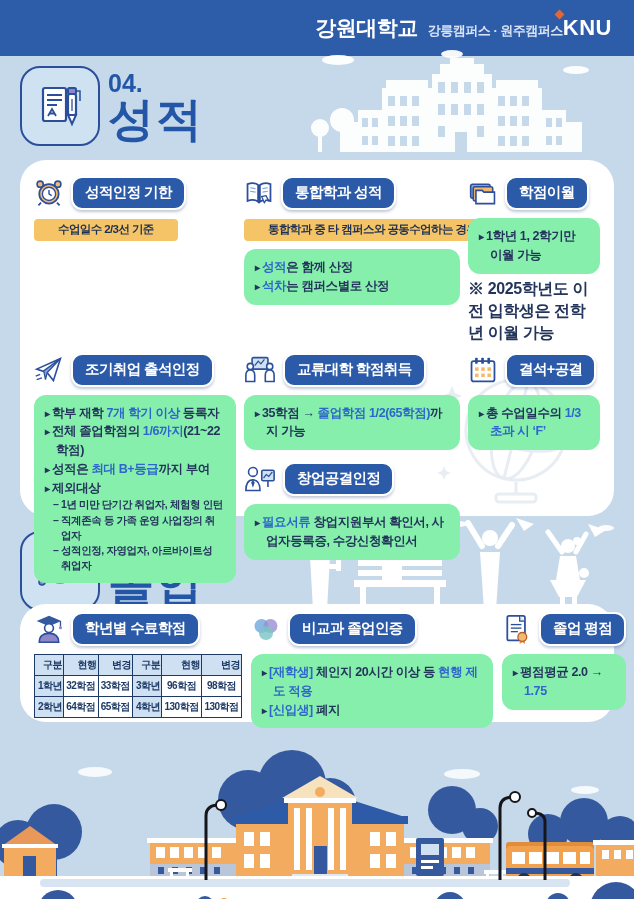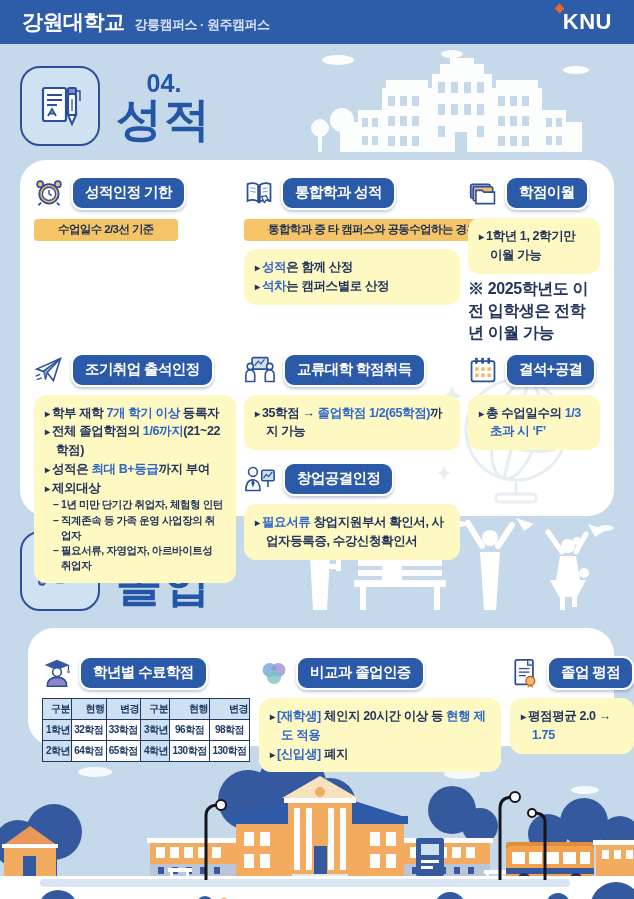--- a/index.html
+++ b/index.html
@@ -1,48 +1,48 @@
 <!DOCTYPE html>
 <html><head>
 <meta charset="utf-8">
 <style>
   html,body{margin:0;padding:0;background:#9fb6cc;}
   .page{position:relative;width:634px;height:899px;overflow:hidden;background:#c6d9ea;
         font-family:"Liberation Sans", sans-serif;-webkit-font-smoothing:antialiased;}
   
-  .topbar{position:absolute;top:0;left:0;right:0;height:44px;background:#2d5ca9;
-          display:flex;align-items:center;justify-content:space-between;padding:0 22px;box-sizing:border-box;}
+  .topbar{position:absolute;top:0;left:0;right:0;height:56px;background:#2d5ca9;
+          display:flex;align-items:center;justify-content:flex-end;padding:0 22px;box-sizing:border-box;}
   .uni{color:#fff;font-size:21px;font-weight:800;letter-spacing:-0.5px;}
   .campuses{color:#d8e4f6;font-size:13px;font-weight:700;margin-left:10px;letter-spacing:-0.5px;}
   .knu{position:relative;color:#fff;font-size:22px;font-weight:800;letter-spacing:0.5px;}
   .knu .diamond{position:absolute;left:-7px;top:-4px;width:7px;height:7px;background:#e8662d;transform:rotate(45deg);}
   
   .shead{position:absolute;left:20px;right:20px;display:flex;align-items:center;}
   .s4head{top:56px;height:100px;}
   .s5head{top:518px;height:106px;}
   .tile{width:80px;height:80px;border-radius:20px;background:#cfe2f2;border:2.5px solid #2b4f9b;
         display:flex;align-items:center;justify-content:center;flex:0 0 auto;box-sizing:border-box;}
-  .stitle{margin-left:16px;text-align:center;}
+  .stitle{margin-left:8px;}
   .snum{font-size:25px;font-weight:800;color:#2456a8;line-height:1.05;}
   .sword{font-size:46px;font-weight:800;color:#2456a8;line-height:1;letter-spacing:2px;}
   .deco{position:absolute;right:0;bottom:0;pointer-events:none;}
   
   .wcard{position:absolute;left:20px;right:20px;background:#fff;border-radius:26px;box-sizing:border-box;}
   .s4card{top:160px;height:356px;padding:16px 14px;display:grid;
           grid-template-columns:202px 216px 1fr;grid-column-gap:9px;grid-row-gap:12px;align-content:start;gap:8px;}
-  .s5card{top:628px;height:118px;padding:28px 14px;display:grid;
-          grid-template-columns:208px 242px 1fr;grid-column-gap:9px;align-content:start;margin-left:8px;}
+  .s5card{top:604px;height:118px;padding:8px 14px;display:grid;
+          grid-template-columns:208px 242px 1fr;grid-column-gap:9px;align-content:start;}
   .cell{position:relative;z-index:1;}
   .trow{display:flex;align-items:center;gap:7px;}
   .icn{display:inline-flex;flex:0 0 auto;}
   .pill{background:#2b5aa8;color:#fff;font-weight:800;font-size:14.5px;letter-spacing:-0.6px;
         padding:5px 12px 6px;border-radius:11px;border:2px solid #fff;box-shadow:0 2px 3px rgba(30,60,120,.28);white-space:nowrap;}
   .tag{display:inline-block;background:#f4c466;color:#1c2f55;font-size:11.5px;font-weight:800;
        padding:3px 24px 4px;border-radius:4px;margin-top:9px;letter-spacing:-0.6px;white-space:nowrap;}
-  .box{background:#fef9c3;border-radius:12px;padding:9px 11px;margin-top:8px;}
+  .box{background:#86efac;border-radius:12px;padding:9px 11px;margin-top:8px;}
   .bl{font-size:12.5px;font-weight:700;color:#24355c;line-height:1.5;letter-spacing:-0.4px;
       padding-left:11px;text-indent:-11px;}
   .bl::before{content:"▸ ";font-size:10px;color:#24355c;}
   .sub{font-size:10.5px;font-weight:700;color:#24355c;line-height:1.45;letter-spacing:-0.4px;
        padding-left:16px;text-indent:-8px;}
   .sub::before{content:"– ";}
   .em{color:#2f66cc;}
   .note{font-size:16px;font-weight:700;color:#24355c;letter-spacing:-0.4px;margin-top:4px;line-height:1.4;}
   .gap{height:12px;}
   
@@ -243,21 +243,21 @@
         </span>
         <span class="pill">조기취업 출석인정</span>
       </div>
       <div class="box">
         <div class="bl"><span>학부 재학 </span><span class="em">7개 학기 이상</span><span> 등록자</span></div>
         <div class="bl"><span>전체 졸업학점의 </span><span class="em">1/6까지</span><span>(21~22학점)</span></div>
         <div class="bl"><span>성적은 </span><span class="em">최대 B+등급</span><span>까지 부여</span></div>
         <div class="bl">제외대상</div>
         <div class="sub">1년 미만 단기간 취업자, 체험형 인턴</div>
         <div class="sub">직계존속 등 가족 운영 사업장의 취업자</div>
-        <div class="sub">필요서류, 자영업자, 아르바이트성 취업자</div>
+        <div class="sub">성적인정, 자영업자, 아르바이트성 취업자</div>
       </div>
     </div>
 
     <div class="cell">
       <div class="trow">
         <span class="icn">
           <svg viewBox="0 0 36 34" width="32" height="30">
               <rect x="9" y="3" width="18" height="13" rx="1.5" fill="#cfe2f1" stroke="#2b4f9b" stroke-width="1.8"></rect>
               <path d="M12,12 l4,-5 3,3 4,-5" stroke="#2b4f9b" stroke-width="1.4" fill="none"></path>
               <g fill="#fff" stroke="#2b4f9b" stroke-width="1.8">

